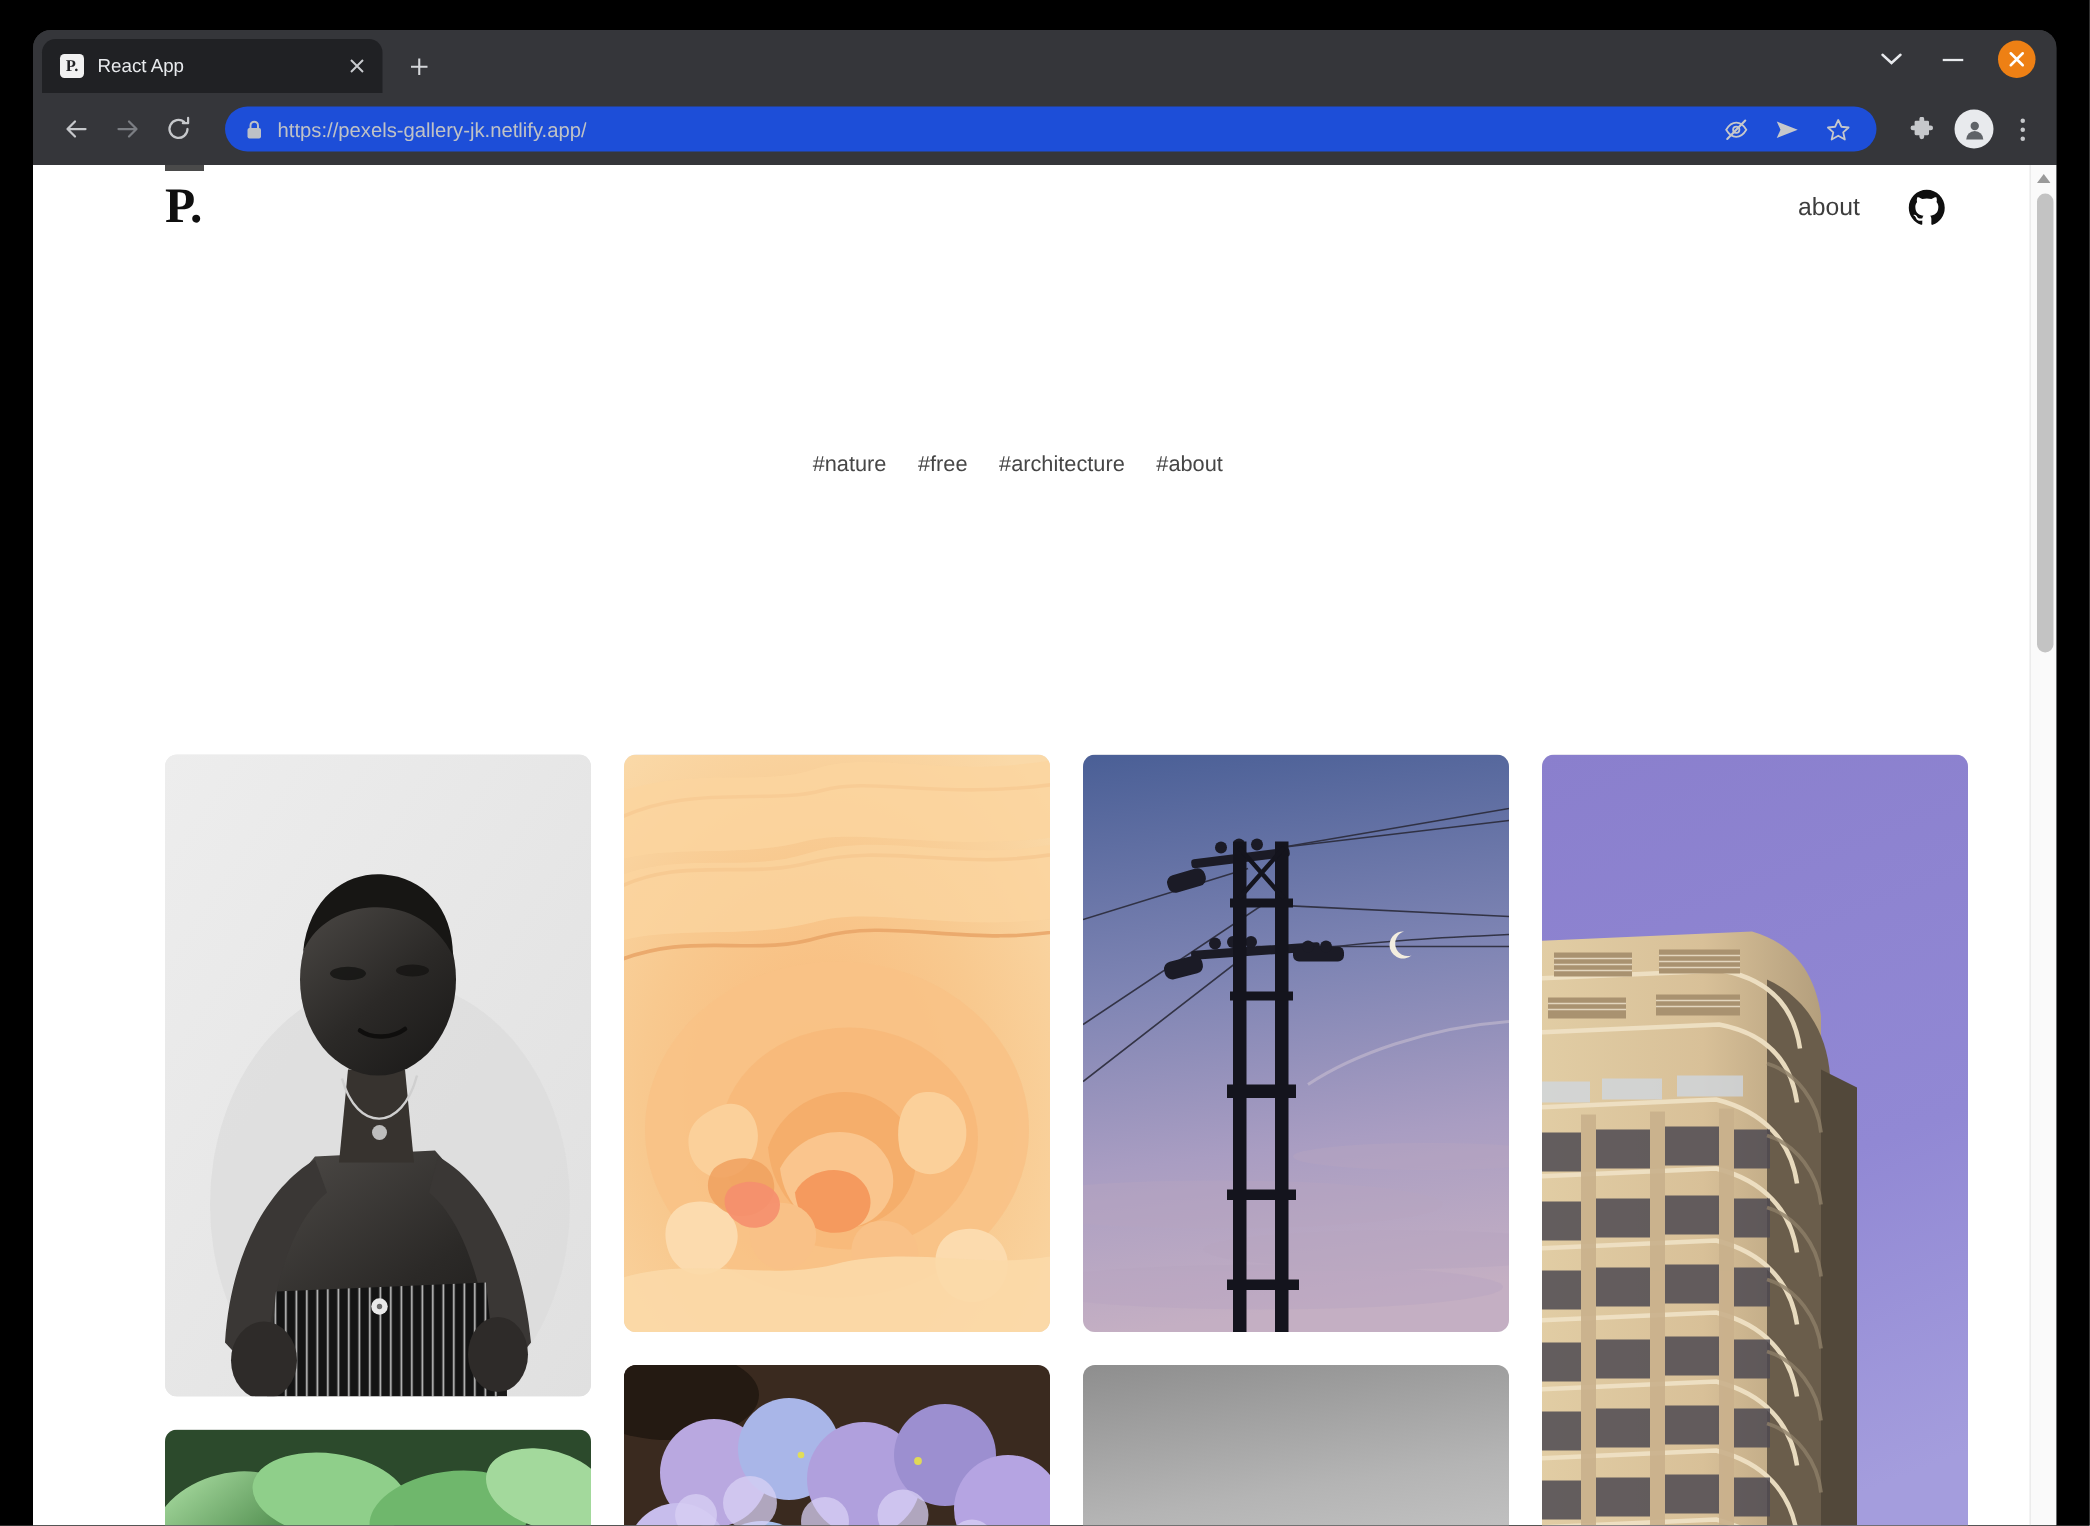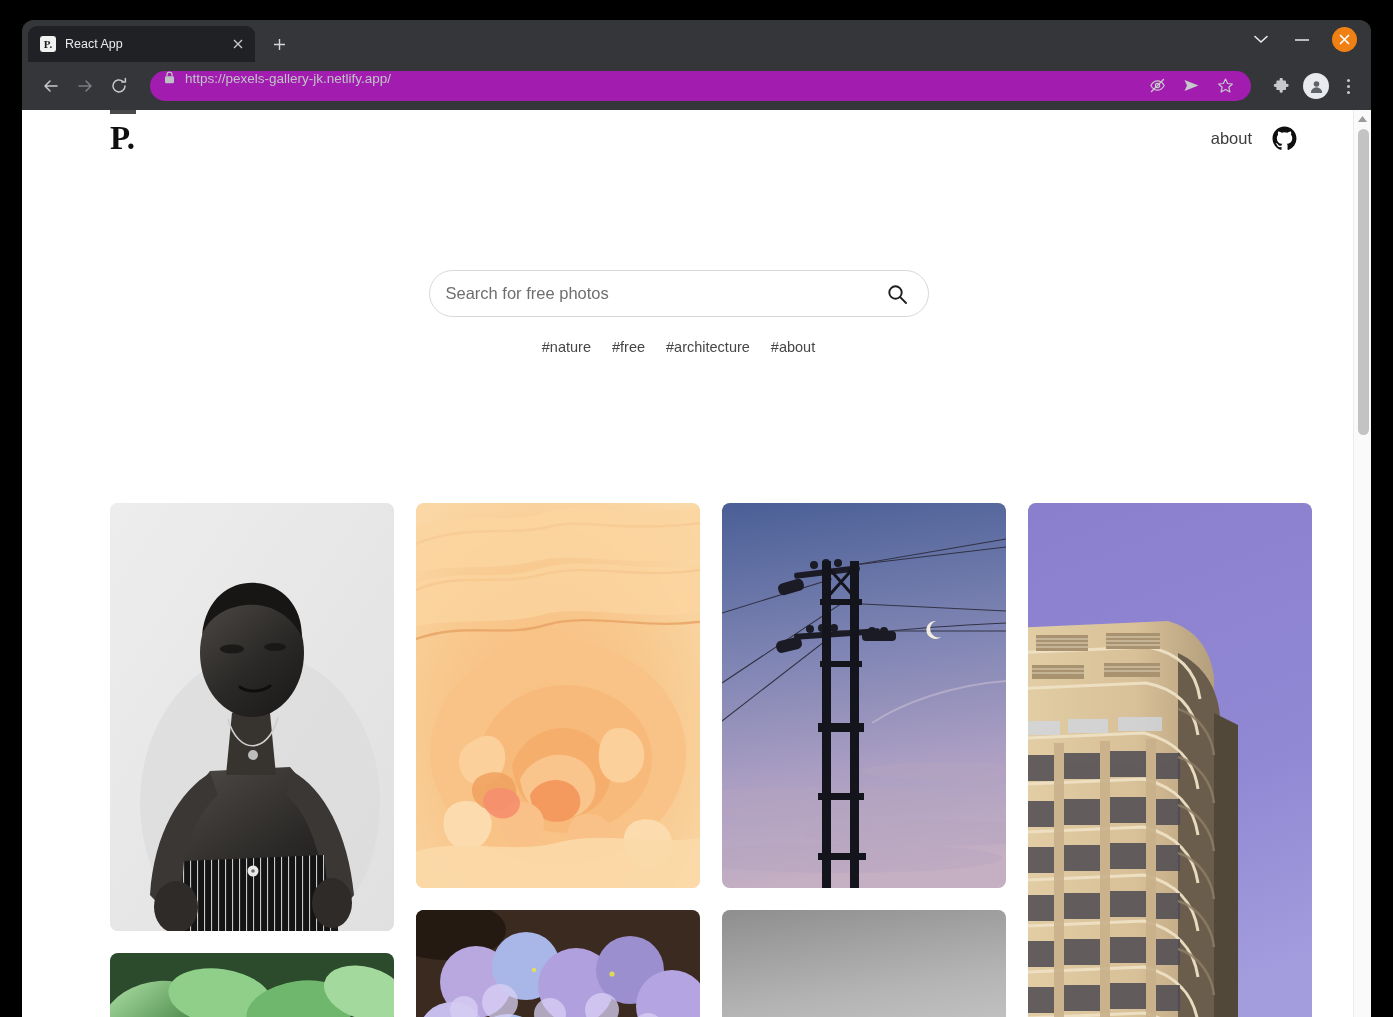--- a/index.html
+++ b/index.html
@@ -115,24 +115,24 @@
     display: flex; align-items: center; justify-content: center;
     color: #c6c8cb;
     border-radius: 50%;
     flex: 0 0 auto;
   }
   .nav-btn.dim { color: #7b7e83; }
   .omnibox {
     flex: 1 1 auto;
     height: 30px;
     margin-left: 12px;
-    background: #a21caf;
+    background: #1d4ed8;
     border-radius: 16px;
     display: flex;
-    align-items: flex-start;
+    align-items: center;
     padding: 0 12px 0 14px;
     gap: 10px;
     min-width: 0;
   }
   .lock-icon { display: flex; color: #bdc1c6; flex: 0 0 auto; }
   .url-text {
     color: #bfc2c6;
     font-size: 13.5px;
     white-space: nowrap;
     overflow: hidden;
@@ -226,21 +226,21 @@
     font-size: 33px;
     color: #0f0f0f;
     letter-spacing: -0.5px;
     line-height: 1;
   }
   .header-right {
     position: absolute;
     right: 38px; top: 16px;
     display: flex;
     align-items: center;
-    gap: 20px;
+    gap: 32px;
   }
   .about-link {
     font-size: 16.5px;
     color: #3d3d3d;
     text-decoration: none;
   }
   .gh-icon { display: flex; color: #0f0f0f; }
 
   
   .search-wrap {
@@ -266,21 +266,21 @@
     outline: none;
     background: transparent;
     font-family: "Liberation Sans", sans-serif;
     font-size: 16.5px;
     color: #3c3c3c;
     padding: 0;
   }
   .search-input::placeholder { color: #6f6f6f; }
   .search-icon { display: flex; color: #1d1d1d; flex: 0 0 auto; }
   .tags {
-    margin-top: 22px;
+    margin-top: 32px;
     display: flex;
     gap: 21px;
   }
   .tag {
     font-size: 14.5px;
     color: #464646;
     text-decoration: none;
     white-space: nowrap;
   }
 
@@ -439,29 +439,20 @@
             <a class="about-link" href="#">about</a>
             <span class="gh-icon">
               <svg width="25" height="25" viewBox="0 0 24 24" aria-hidden="true">
                 <path fill="currentColor" d="M12 0.5C5.65 0.5 0.5 5.65 0.5 12c0 5.08 3.29 9.39 7.86 10.91 0.58 0.11 0.79-0.25 0.79-0.56 0-0.27-0.01-1.17-0.02-2.12-3.2 0.7-3.87-1.36-3.87-1.36-0.52-1.33-1.28-1.68-1.28-1.68-1.05-0.72 0.08-0.7 0.08-0.7 1.16 0.08 1.77 1.19 1.77 1.19 1.03 1.77 2.7 1.26 3.36 0.96 0.1-0.75 0.4-1.26 0.73-1.55-2.55-0.29-5.24-1.28-5.24-5.69 0-1.26 0.45-2.29 1.19-3.09-0.12-0.29-0.52-1.46 0.11-3.05 0 0 0.97-0.31 3.18 1.18a11 11 0 0 1 5.79 0c2.21-1.49 3.18-1.18 3.18-1.18 0.63 1.59 0.23 2.76 0.11 3.05 0.74 0.8 1.19 1.83 1.19 3.09 0 4.42-2.69 5.39-5.25 5.68 0.41 0.36 0.78 1.06 0.78 2.14 0 1.55-0.01 2.79-0.01 3.17 0 0.31 0.21 0.68 0.8 0.56A11.51 11.51 0 0 0 23.5 12C23.5 5.65 18.35 0.5 12 0.5z"></path>
               </svg>
             </span>
           </div>
         </div>
 
         <div class="search-wrap">
-          <div class="search-box">
-            <input class="search-input" type="text" placeholder="Search for free photos" style="">
-            <span class="search-icon">
-              <svg width="22" height="22" viewBox="0 0 22 22" aria-hidden="true">
-                <circle cx="9.5" cy="9.5" r="6.2" stroke="currentColor" stroke-width="1.9" fill="none"></circle>
-                <path d="M14.2 14.2 L20 20" stroke="currentColor" stroke-width="1.9" stroke-linecap="round"></path>
-              </svg>
-            </span>
-          </div>
           <div class="tags">
             <a class="tag" href="#">#nature</a>
             <a class="tag" href="#">#free</a>
             <a class="tag" href="#">#architecture</a>
             <a class="tag" href="#">#about</a>
           </div>
         </div>
 
         <div class="gallery-section">
 

